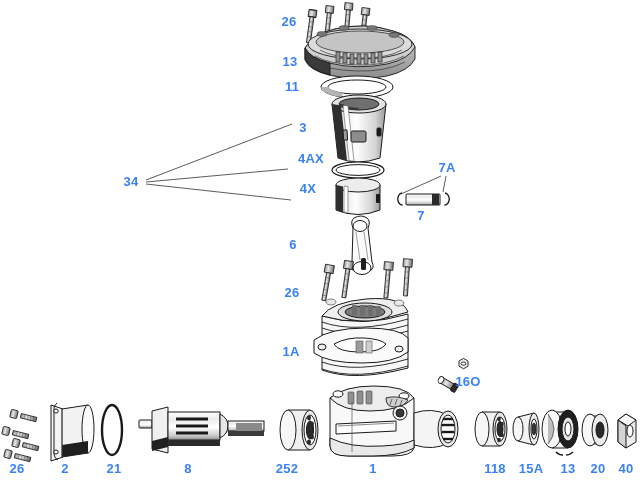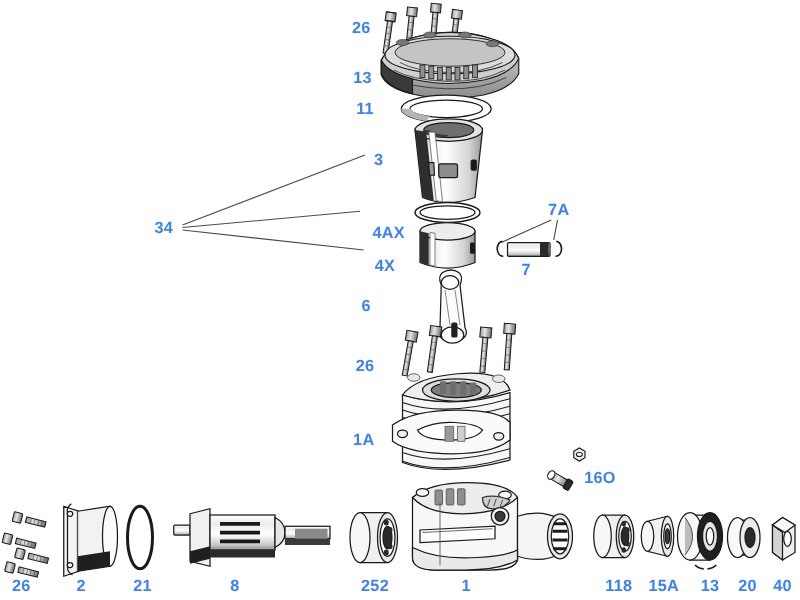--- a/index.html
+++ b/index.html
@@ -392,35 +392,35 @@
       <path d="M146 184 L291 200"></path>
       <path d="M441 176 L401 194"></path>
       <path d="M446 176 L443 192"></path>
     </g>
   </svg>
 
   <div class="lbl ctr" style="left:289px; top:15px;">26</div>
   <div class="lbl ctr" style="left:290px; top:55px;">13</div>
   <div class="lbl ctr" style="left:292px; top:80px;">11</div>
   <div class="lbl ctr" style="left:303px; top:121px;">3</div>
-  <div class="lbl ctr" style="left:311px; top:179px;text-align:right;">4AX</div>
-  <div class="lbl ctr" style="left:308px; top:206px;text-align:center;">4X</div>
+  <div class="lbl ctr" style="left:311px; top:152px;text-align:right;">4AX</div>
+  <div class="lbl ctr" style="left:308px; top:182px;text-align:center;">4X</div>
   <div class="lbl ctr" style="left:131px; top:175px;">34</div>
   <div class="lbl ctr" style="left:447px; top:161px;">7A</div>
   <div class="lbl ctr" style="left:421px; top:209px;">7</div>
   <div class="lbl ctr" style="left:293px; top:238px;">6</div>
   <div class="lbl ctr" style="left:292px; top:286px;">26</div>
   <div class="lbl ctr" style="left:291px; top:345px;">1A</div>
-  <div class="lbl ctr" style="left:480px; top:375px;text-align:right;">16O</div>
+  <div class="lbl ctr" style="left:468px; top:375px;text-align:right;">16O</div>
 
   <div class="lbl ctr" style="left:17px;  top:462px;">26</div>
   <div class="lbl ctr" style="left:65px;  top:462px;">2</div>
   <div class="lbl ctr" style="left:114px; top:462px;">21</div>
   <div class="lbl ctr" style="left:188px; top:462px;">8</div>
-  <div class="lbl ctr" style="left:300px; top:462px;text-align:center;">252</div>
+  <div class="lbl ctr" style="left:287px; top:462px;text-align:center;">252</div>
   <div class="lbl ctr" style="left:373px; top:462px;">1</div>
   <div class="lbl ctr" style="left:495px; top:462px;">118</div>
   <div class="lbl ctr" style="left:531px; top:462px;">15A</div>
   <div class="lbl ctr" style="left:568px; top:462px;">13</div>
   <div class="lbl ctr" style="left:598px; top:462px;">20</div>
   <div class="lbl ctr" style="left:626px; top:462px;">40</div>
 
 </div>
 
 </body></html>

